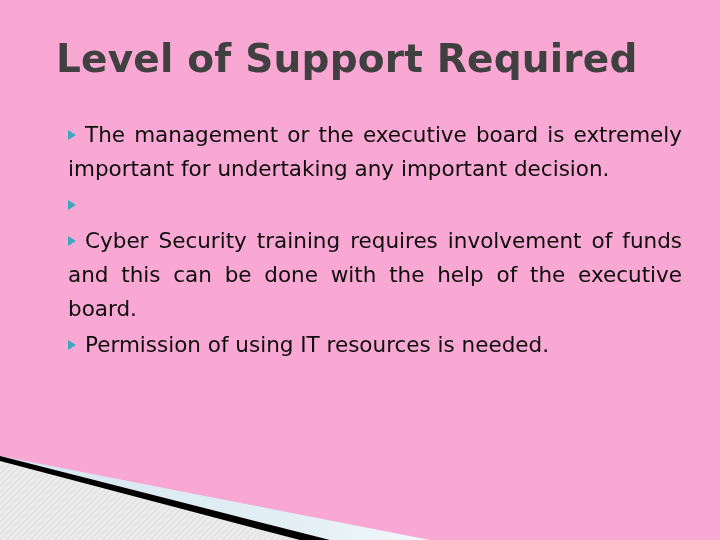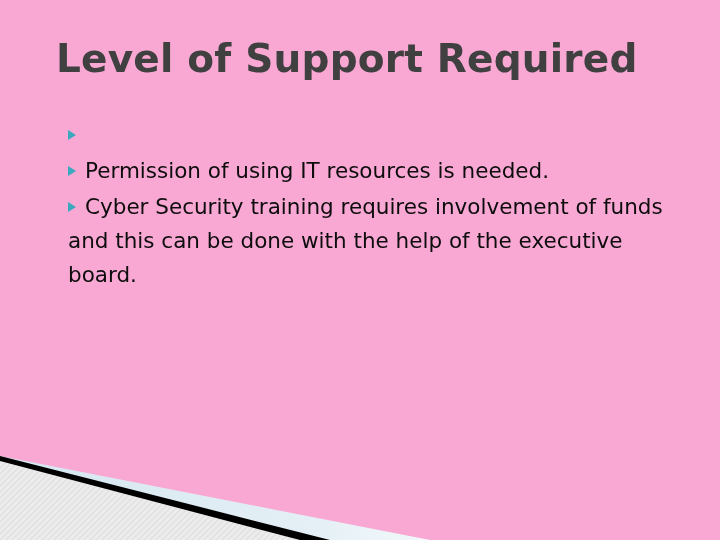--- a/index.html
+++ b/index.html
@@ -88,31 +88,34 @@
 </style>
 </head>
 <body>
 
 <div class="slide">
 
   <div class="slide-title">Level of Support Required</div>
 
   <div class="body-area">
 
+    <p class="bullet-item">
+      <span class="bullet-marker"></span><span>The management or the executive board is extremely important for undertaking any important decision.</span>
+    </p>
 
     <p class="bullet-item">
       <span class="bullet-marker"></span>
     </p>
 
     <p class="bullet-item">
-      <span class="bullet-marker"></span><span>Permission of using IT resources is needed.</span>
+      <span class="bullet-marker"></span><span>Cyber Security training requires involvement of funds and this can be done with the help of the executive board.</span>
     </p>
 
     <p class="bullet-item">
-      <span class="bullet-marker"></span><span>Cyber Security training requires involvement of funds and this can be done with the help of the executive board.</span>
+      <span class="bullet-marker"></span><span>Permission of using IT resources is needed.</span>
     </p>
 
   </div>
 
   <div class="footer-decor">
     <svg viewBox="0 0 720 90" preserveAspectRatio="none" xmlns="http://www.w3.org/2000/svg">
       <defs>
         <pattern id="weave" width="6" height="6" patternUnits="userSpaceOnUse">
           <rect width="6" height="6" fill="#ededed"></rect>
           <path d="M0 6 L6 0" stroke="#e2e2e2" stroke-width="1.6"></path>

